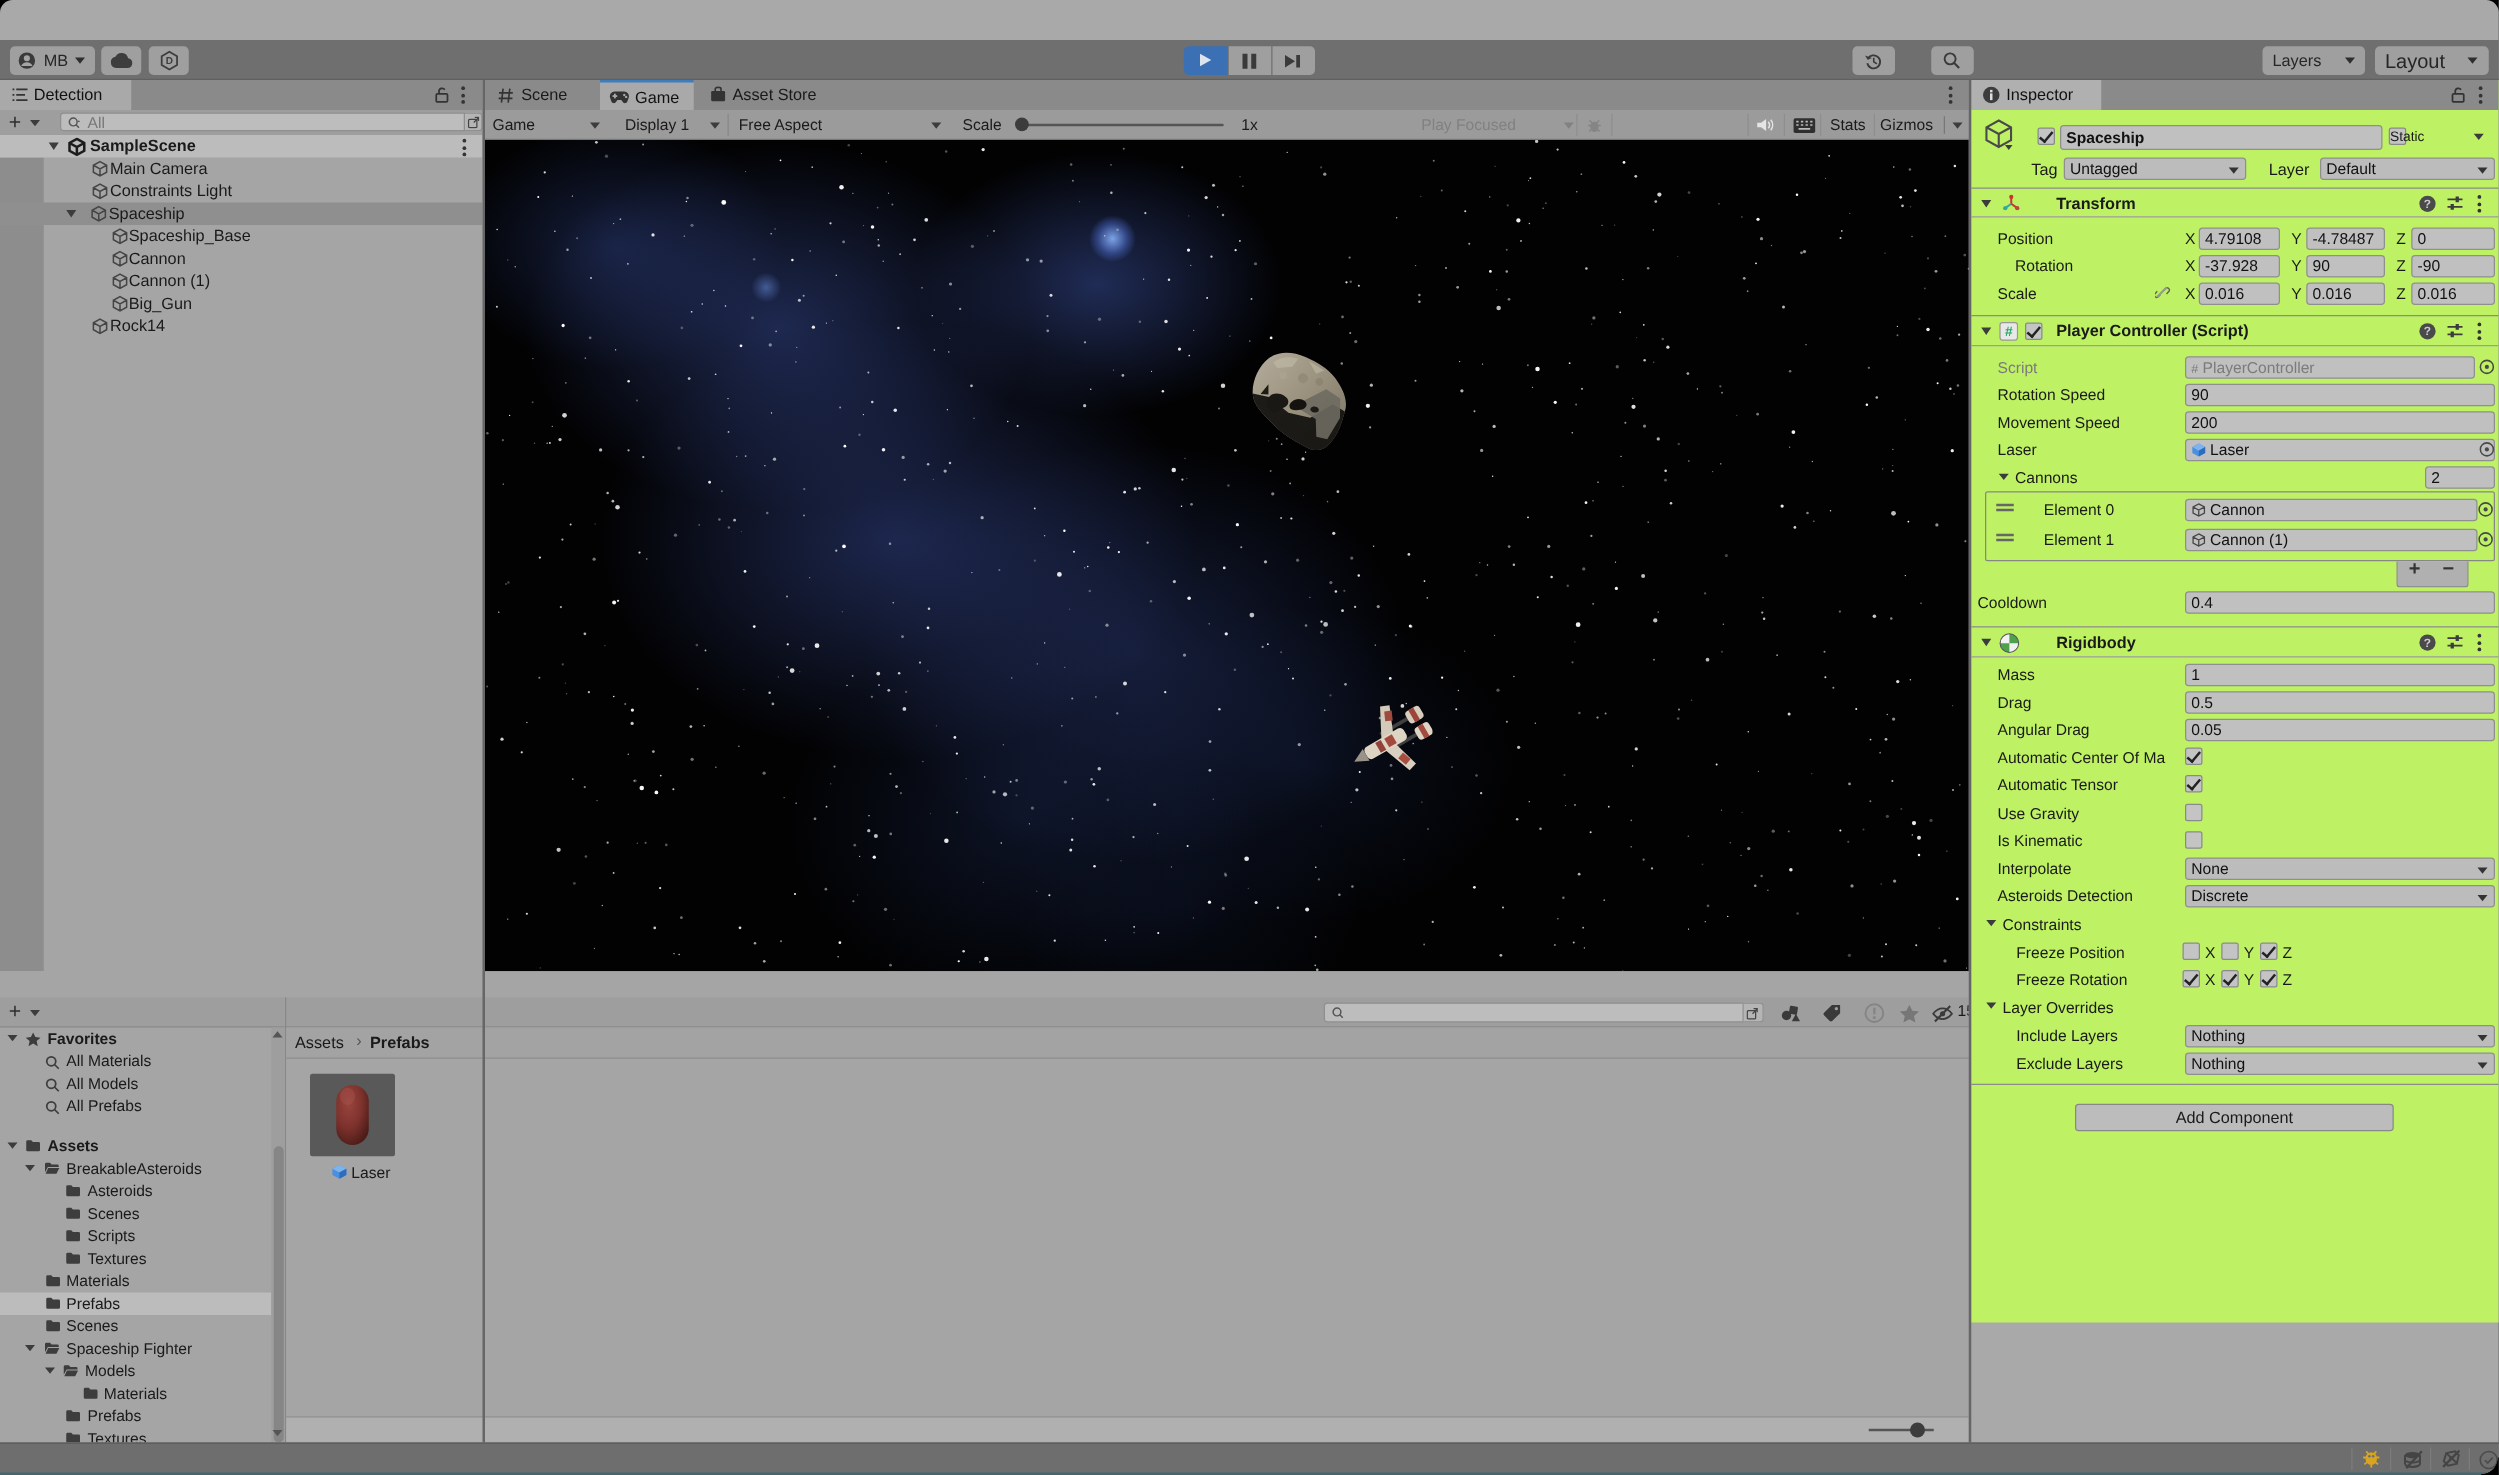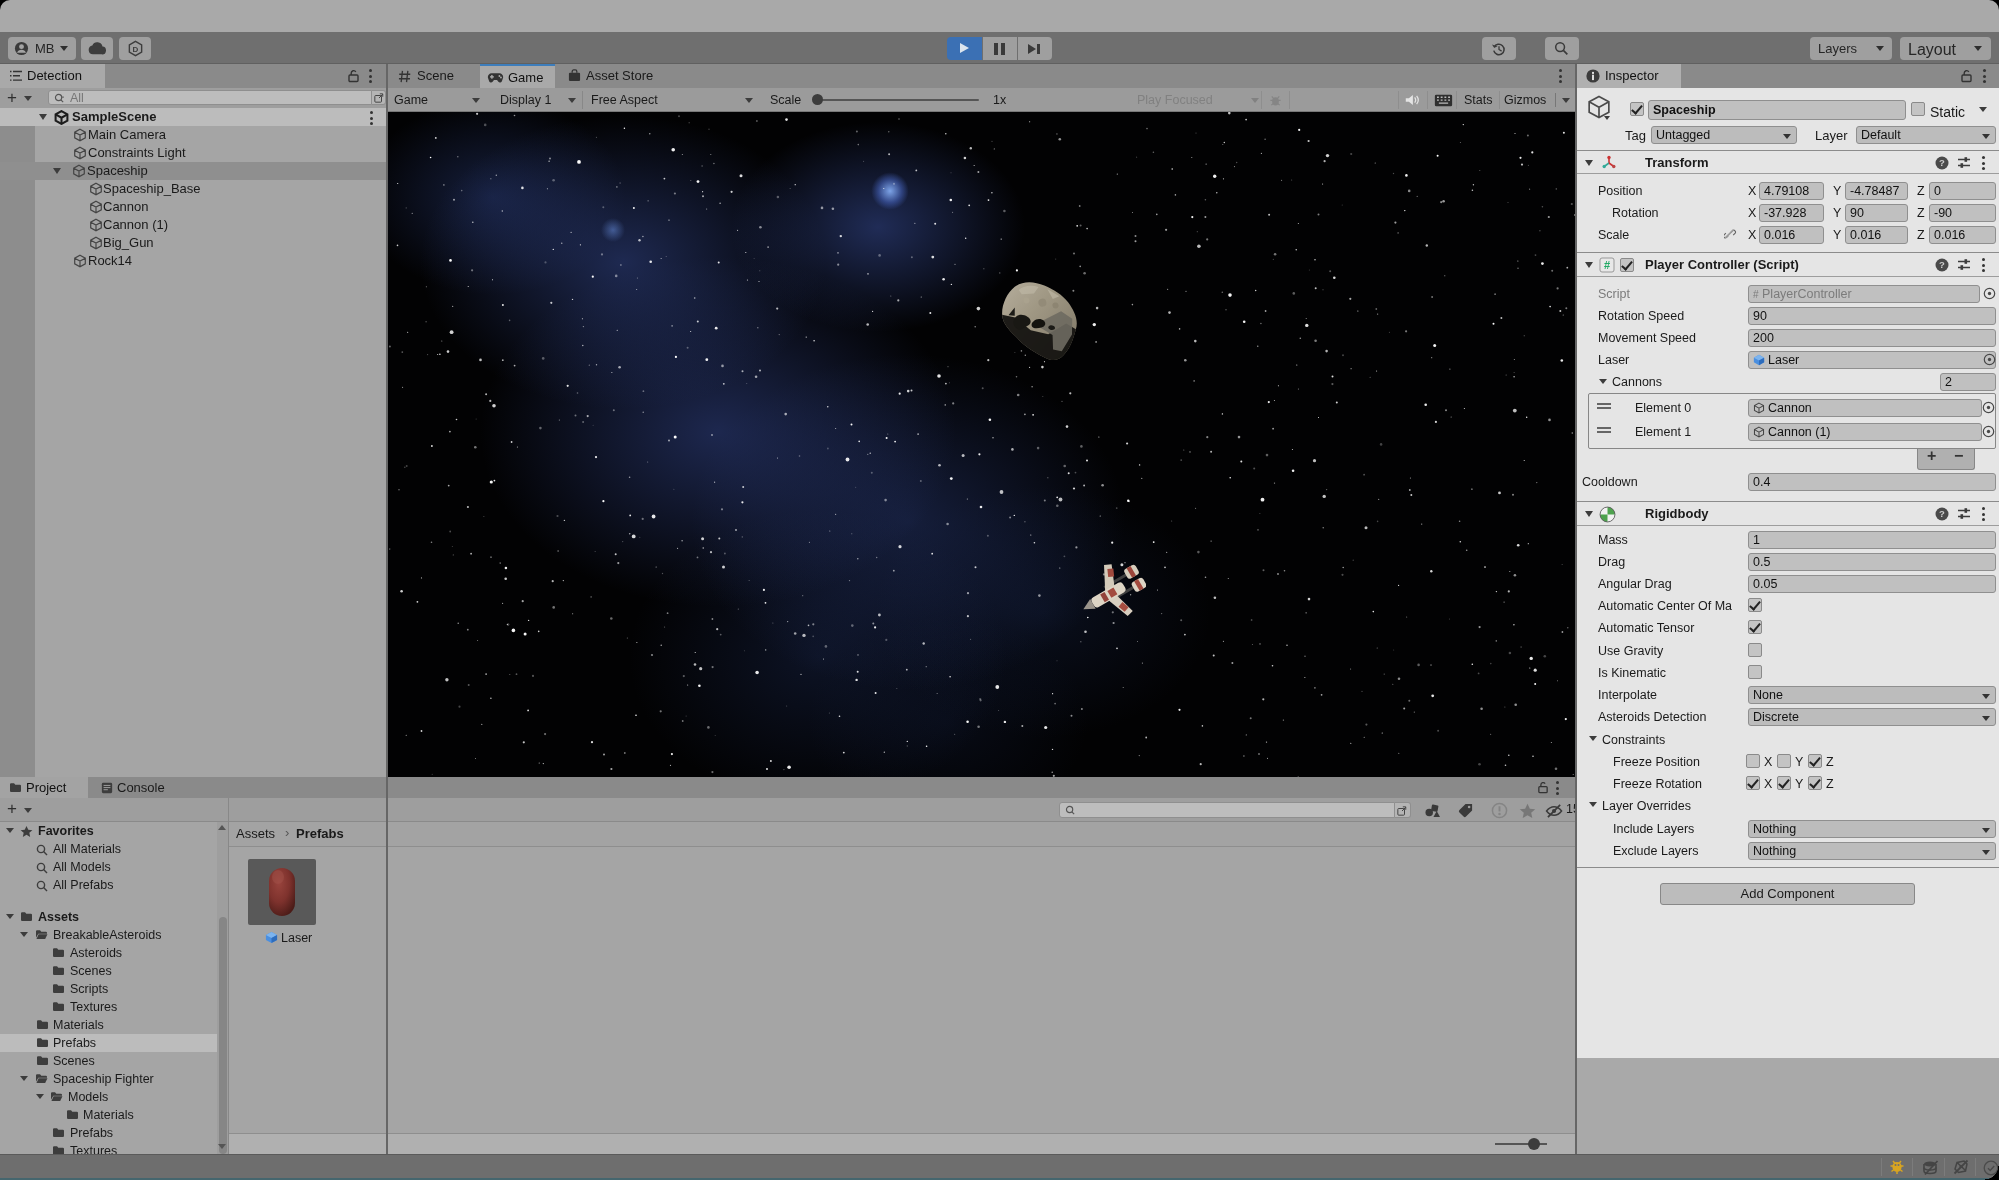--- a/index.html
+++ b/index.html
@@ -11,21 +11,21 @@
 .title{position:absolute;top:0;left:0;width:100%;height:32px;line-height:32px;text-align:center;color:#353535;font-weight:bold;font-size:15px;letter-spacing:-0.2px}
 
 .toolbar{position:absolute;left:0;top:32px;width:1999px;height:32px;background:#6f6f6f;border-bottom:1px solid #606060}
 .tbtn{position:absolute;top:5px;height:23px;background:#9f9f9f;border-radius:4px;color:#262626}
 
 .tabbar{position:absolute;background:#8a8a8a}
 .tab{position:absolute;top:0;height:100%;background:#a9a9a9;color:#111;white-space:nowrap}
 
 #hier{position:absolute;left:0;top:64px;width:386px;height:713px;background:#a5a5a5;overflow:hidden}
 #game{position:absolute;left:388px;top:64px;width:1187px;height:713px;background:#a5a5a5}
-#insp{position:absolute;left:1577px;top:64px;width:422px;height:994px;background:#e5e5e5;overflow:hidden}
+#insp{position:absolute;left:1577px;top:64px;width:422px;height:994px;background:#bef264;overflow:hidden}
 #proj{position:absolute;left:0;top:777px;width:1575px;height:377px;background:#a5a5a5;overflow:hidden}
 .vdiv{position:absolute;background:#666}
 .statusbar{position:absolute;left:0;top:1154px;width:1999px;height:26px;background:#6e6e6e;border-top:1px solid #5a5a5a}
 .row{position:absolute;white-space:nowrap}
 .fld{position:absolute;background:#c0c0c0;border:1px solid #8f8f8f;border-radius:3px;font-size:12.5px;color:#111;padding:0 4px;line-height:17px;height:18px;overflow:hidden;white-space:nowrap}
 .drop{position:absolute;background:#bcbcbc;border:1px solid #8f8f8f;border-radius:3px;font-size:12.5px;color:#111;padding:0 4px;line-height:17px;height:18px;white-space:nowrap}
 .drop:after{content:"";position:absolute;right:5px;top:7px;border:4px solid transparent;border-top:5px solid #333}
 .cb{position:absolute;width:14px;height:14px;background:#c4c4c4;border:1px solid #8a8a8a;border-radius:2px}
 .ck:after{content:"";position:absolute;left:3px;top:0px;width:4px;height:9px;border:solid #222;border-width:0 2px 2px 0;transform:rotate(40deg)}
 .arrow{position:absolute;width:0;height:0;border:5px solid transparent}
@@ -1174,21 +1174,21 @@
         </div>
     </div>
     <div id="ibody">
       <svg width="26" height="26" viewBox="0 0 14 14" style="position:absolute;left:9px;top:30px">
           <path d="M7 1.3 12.3 4.2V9.8L7 12.7 1.7 9.8V4.2Z M1.7 4.2 7 7.1 12.3 4.2M7 7.1V12.7" fill="none" stroke="#4a4a4a" stroke-width=".9"></path>
         </svg>
       <span class="arrow arr-d" style="left:27px;top:52px;border-width:3.5px;border-top-width:4.5px"></span>
       <span class="cb ck" style="left:53px;top:38px"></span>
       <span class="fld" style="left:71px;top:36px;width:258px;height:20px;line-height:19px"><b>Spaceship</b></span>
       <span class="cb" style="left:334px;top:38px"></span>
-      <span class="lbl" style="left:353px;top:40px;font-size:14px">Static</span>
+      <span class="lbl" style="left:335px;top:40px;font-size:11px">Static</span>
       <span class="arrow arr-d" style="left:402px;top:43px;border-width:4px;border-top-width:5px"></span>
       <span class="lbl" style="left:48px;top:64px;font-size:13px">Tag</span>
       <span class="drop" style="left:74px;top:62px;width:146px">Untagged</span>
       <span class="lbl" style="left:238px;top:64px;font-size:13px">Layer</span>
       <span class="drop" style="left:279px;top:62px;width:140px">Default</span>
       <div style="position:absolute;left:0;top:86px;width:422px;height:1px;background:#8b8b8b"></div>
       <div class="row" style="left:0;top:87px;width:422px;height:23px;line-height:23px;border-bottom:1px solid #9d9d9d">
         <span class="arrow arr-d" style="left:8px;top:9px;border-width:4.5px;border-top-width:6px"></span>
         <svg width="16" height="16" viewBox="0 0 16 16" style="position:absolute;left:24px;top:4px">
             <path d="M8 8 8 2.5" stroke="#c33" stroke-width="1.6"></path>
@@ -1375,42 +1375,20 @@
       <span class="lbl" style="left:36px;top:758px">Include Layers</span>
         <span class="drop" style="left:171px;top:756px;width:248px">Nothing</span>
       <span class="lbl" style="left:36px;top:780px">Exclude Layers</span>
         <span class="drop" style="left:171px;top:778px;width:248px">Nothing</span>
       <div style="position:absolute;left:0;top:803px;width:422px;height:1px;background:#8b8b8b"></div>
       <div style="position:absolute;left:83px;top:819px;width:255px;height:22px;background:#bcbcbc;border:1px solid #888;border-radius:3px;text-align:center;line-height:20px;font-size:13px">Add Component</div>
     </div>
     </div>
   </div>
   <div id="proj">
-    <div class="tabbar" style="left:0;top:0;width:1575px;height:21px">
-      <div class="tab" style="left:0;width:88px;line-height:21px;background:#a3a3a3">
-        <svg width="13" height="11" viewBox="0 0 14 12" style="position:absolute;left:9px;top:5px">
-          <path d="M1 2.5a1.2 1.2 0 0 1 1.2-1.2h3.2l1.4 1.6h5A1.2 1.2 0 0 1 13 4.1v5.7a1.2 1.2 0 0 1-1.2 1.2H2.2A1.2 1.2 0 0 1 1 9.8Z" fill="#3d3d3d"></path>
-        </svg>
-        <span style="position:absolute;left:26px">Project</span>
-      </div>
-      <svg width="12" height="12" viewBox="0 0 14 14" style="position:absolute;left:101px;top:5px">
-        <rect x="1" y="1" width="12" height="12" rx="1.5" fill="#3d3d3d"></rect>
-        <path d="M3 4h8M3 6.5h8M3 9h5" stroke="#a3a3a3" stroke-width="1.1"></path>
-      </svg>
-      <span style="position:absolute;left:117px;top:0;line-height:21px">Console</span>
-      <svg width="12" height="13" viewBox="0 0 13 14" style="position:absolute;left:1537px;top:4px">
-        <rect x="2" y="6" width="9" height="6.5" rx="1" fill="none" stroke="#333" stroke-width="1.4"></rect>
-        <path d="M4.2 6V4.2a2.5 2.5 0 0 1 4.6-1.4" fill="none" stroke="#333" stroke-width="1.4"></path>
-      </svg>
-      <div class="dots3" style="left:1556px;top:4px">
-        <i></i>
-        <i></i>
-        <i></i>
-      </div>
-    </div>
     <div style="position:absolute;left:0;top:21px;width:1575px;height:24px;background:#9e9e9e;border-bottom:1px solid #8a8a8a">
       <span style="position:absolute;left:7px;top:1px;font-size:17px;color:#2e2e2e">+</span>
       <span class="arrow arr-d" style="left:24px;top:10px;border-width:4px;border-top-width:5px"></span>
       <span style="position:absolute;left:1059px;top:4px;width:336px;height:16px;background:#bdbdbd;border:1px solid #8f8f8f;border-radius:3px 0 0 3px">
         <svg width="11" height="11" viewBox="0 0 12 12" style="position:absolute;left:5px;top:2px">
           <circle cx="5" cy="5" r="3.4" fill="none" stroke="#555" stroke-width="1.3"></circle>
           <path d="M7.5 7.5 10 10" stroke="#555" stroke-width="1.3"></path>
         </svg>
       </span>
       <span style="position:absolute;left:1395px;top:4px;width:16px;height:16px;background:#b5b5b5;border:1px solid #8f8f8f;border-left:none;border-radius:0 3px 3px 0">

